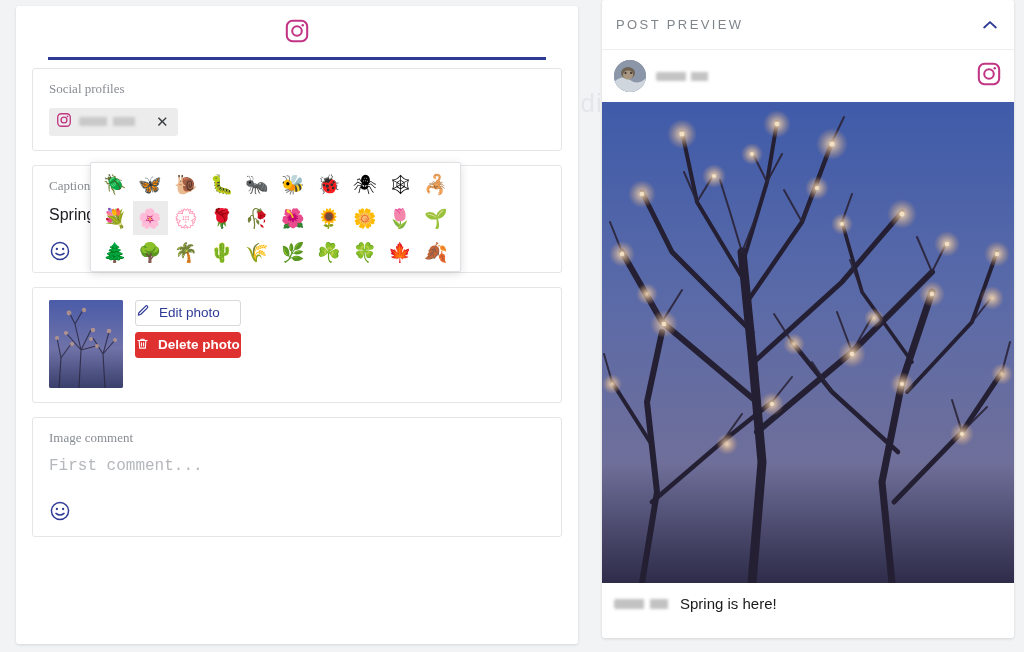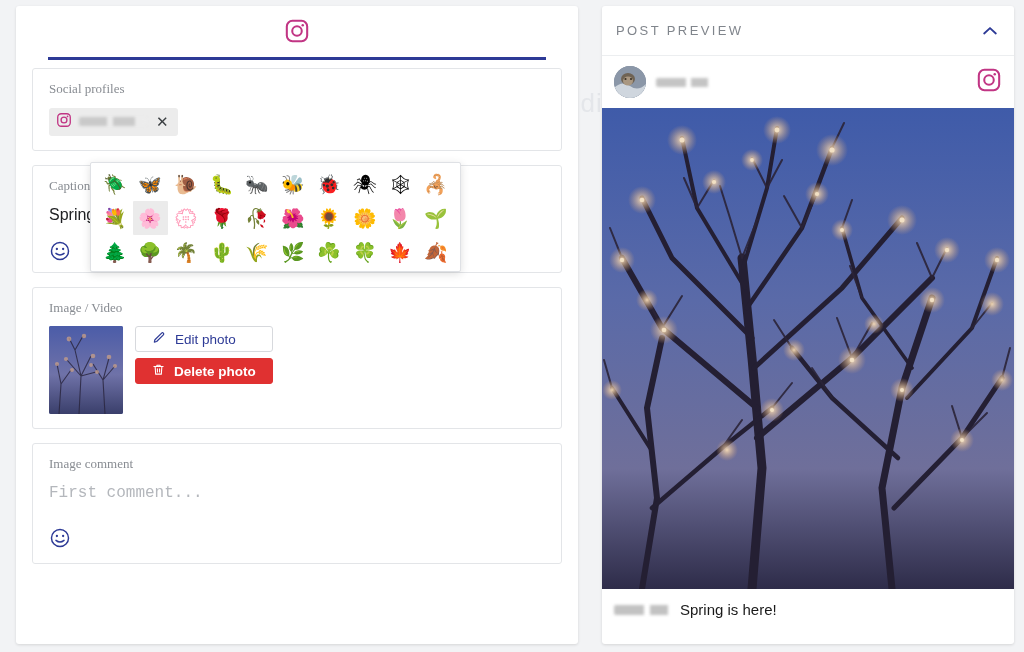--- a/index.html
+++ b/index.html
@@ -133,21 +133,21 @@
     flex: none;
     background: #4a5aa0;
   }
   .media-buttons { display: flex; flex-direction: column; gap: 6px; }
 
   .btn {
     display: inline-flex;
     align-items: center;
     gap: 9px;
     height: 26px;
-    padding: 0 16px;
+    padding: 0 0;
     border-radius: 3px;
     font-size: 13.5px;
     cursor: pointer;
     white-space: nowrap;
     border: 1px solid #d7d9dd;
     background: #fff;
     color: #2d3a96;
     font-family: "Liberation Sans", sans-serif;
   }
   .btn-danger {
@@ -196,21 +196,21 @@
     border-radius: 1px;
     line-height: 1;
     font-family: "DejaVu Sans", sans-serif;
   }
   .emoji-cell.hovered { background: #ebebeb; }
 
   
   .preview-panel {
     position: absolute;
     left: 602px;
-    top: 6px;
+    top: 0;
     width: 412px;
     height: 638px;
     background: #ffffff;
     border-radius: 3px;
     box-shadow: 0 1px 3px rgba(0,0,0,0.12);
     z-index: 1;
     overflow: hidden;
   }
   .preview-header {
     height: 50px;
@@ -305,21 +305,20 @@
         <svg width="22" height="22" viewBox="0 0 24 24" fill="none" stroke="#2d3a96" stroke-width="1.6">
           <circle cx="12" cy="12" r="9.3"></circle>
           <circle cx="8.6" cy="9.8" r="1.25" fill="#2d3a96" stroke="none"></circle>
           <circle cx="15.4" cy="9.8" r="1.25" fill="#2d3a96" stroke="none"></circle>
           <path d="M7.6 14.6 Q12 18.2 16.4 14.6" stroke-linecap="round"></path>
         </svg>
       </span>
     </div>
 
     <div class="field-card">
-      <div class="field-label">Image / Video</div>
       <div class="media-row">
         <div class="thumb">
           <svg width="74" height="88" viewBox="0 0 74 88" preserveAspectRatio="none">
             <defs>
               <linearGradient id="thSky" x1="0" y1="0" x2="0" y2="1">
                 <stop offset="0%" stop-color="#4b5ca8"></stop>
                 <stop offset="55%" stop-color="#6f72a8"></stop>
                 <stop offset="100%" stop-color="#3a3f6b"></stop>
               </linearGradient>
             </defs>

